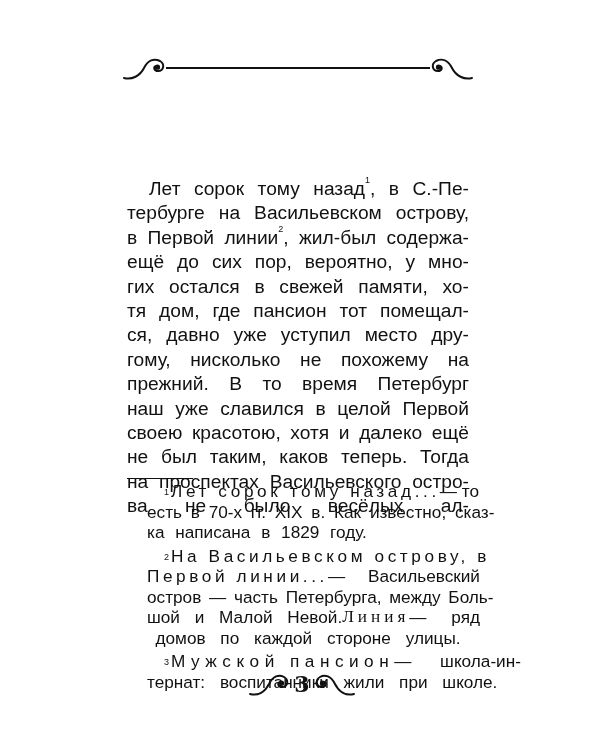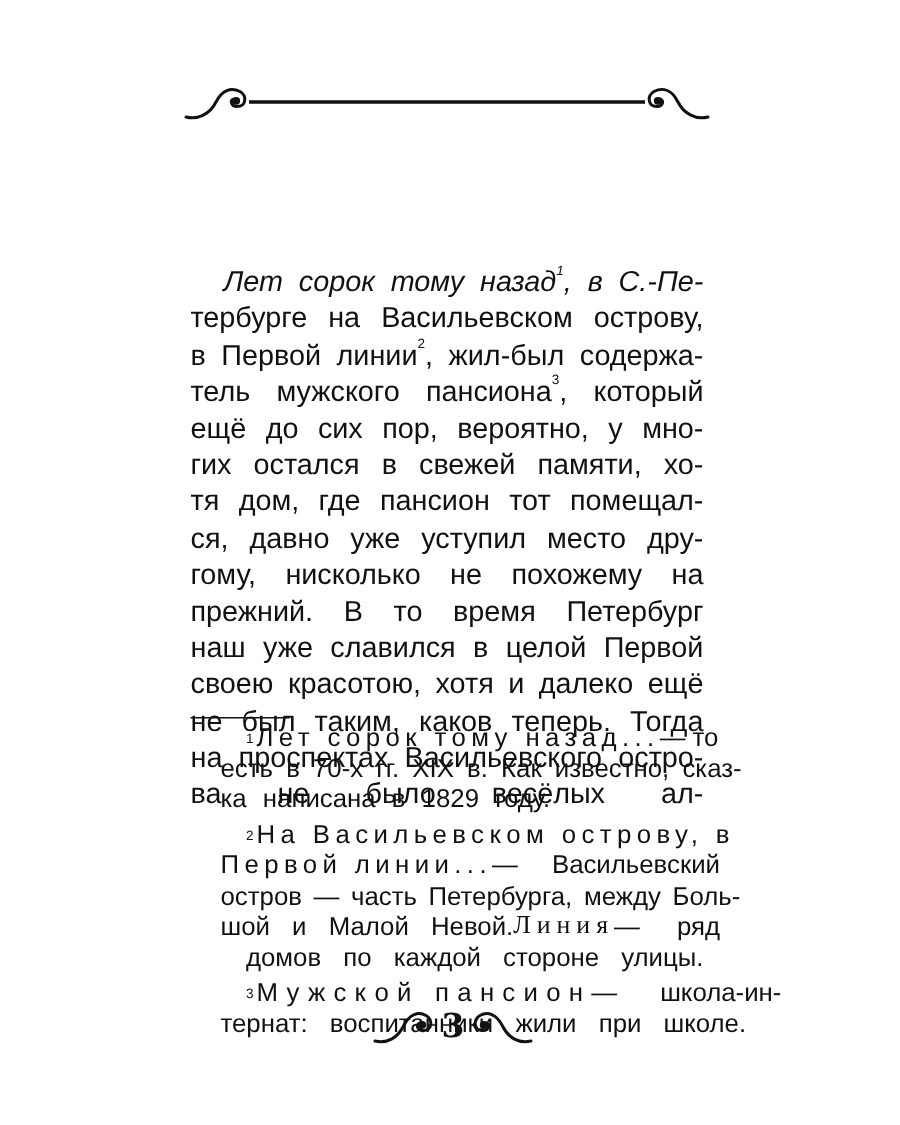--- a/index.html
+++ b/index.html
@@ -30,21 +30,21 @@
       width: 342px;
       font-size: 19.2px;
       line-height: 24.4px;
     }
     .line {
       display: flex;
       justify-content: space-between;
       white-space: nowrap;
       height: 24.4px;
     }
-    .line.indent { padding-left: 22px; font-style: italic; }
+    .line.indent { padding-left: 22px; }
     .line .w { display: inline-block; }
     sup.fn {
       font-size: 9px;
       vertical-align: top;
       position: relative;
       top: -1px;
       line-height: 1;
     }
     .fn-sep {
       position: absolute;
@@ -131,26 +131,20 @@
     <span class="w">острову,</span>
   </div>
   <div class="line">
     <span class="w">в</span>
     <span class="w">Первой</span>
     <span class="w"><span>линии</span><sup class="fn">2</sup><span>,</span></span>
     <span class="w">жил-был</span>
     <span class="w">содержа-</span>
   </div>
   <div class="line">
-    <span class="w">тель</span>
-    <span class="w">мужского</span>
-    <span class="w"><span>пансиона</span><sup class="fn">3</sup><span>,</span></span>
-    <span class="w">который</span>
-  </div>
-  <div class="line">
     <span class="w">ещё</span>
     <span class="w">до</span>
     <span class="w">сих</span>
     <span class="w">пор,</span>
     <span class="w">вероятно,</span>
     <span class="w">у</span>
     <span class="w">мно-</span>
   </div>
   <div class="line">
     <span class="w">гих</span>
@@ -255,21 +249,21 @@
       <span style="word-spacing:18px;">— Васильевский</span>
     </div>
     <div class="fn-line" style="word-spacing:3px;">
       <span>остров — часть Петербурга, между Боль-</span>
     </div>
     <div class="fn-line">
       <span style="word-spacing:10px;">шой и Малой Невой.</span>
       <span class="spaced" style="letter-spacing:4px;font-family:Liberation Serif, serif;">Линия</span>
       <span style="word-spacing:20px;">— ряд</span>
     </div>
-    <div class="fn-line" style="justify-content:flex-end; word-spacing:10px;">
+    <div class="fn-line" style="justify-content:center; word-spacing:10px;">
       <span>домов по каждой стороне улицы.</span>
     </div>
   </div>
 
   <div class="fn-block">
     <div class="fn-line indent">
       <span class="spaced" style="letter-spacing:5.5px;"><sup class="fn-mark">3</sup><span>Мужской пансион</span></span>
       <span style="word-spacing:24px;">— школа-ин-</span>
     </div>
     <div class="fn-line" style="word-spacing:10px;">

